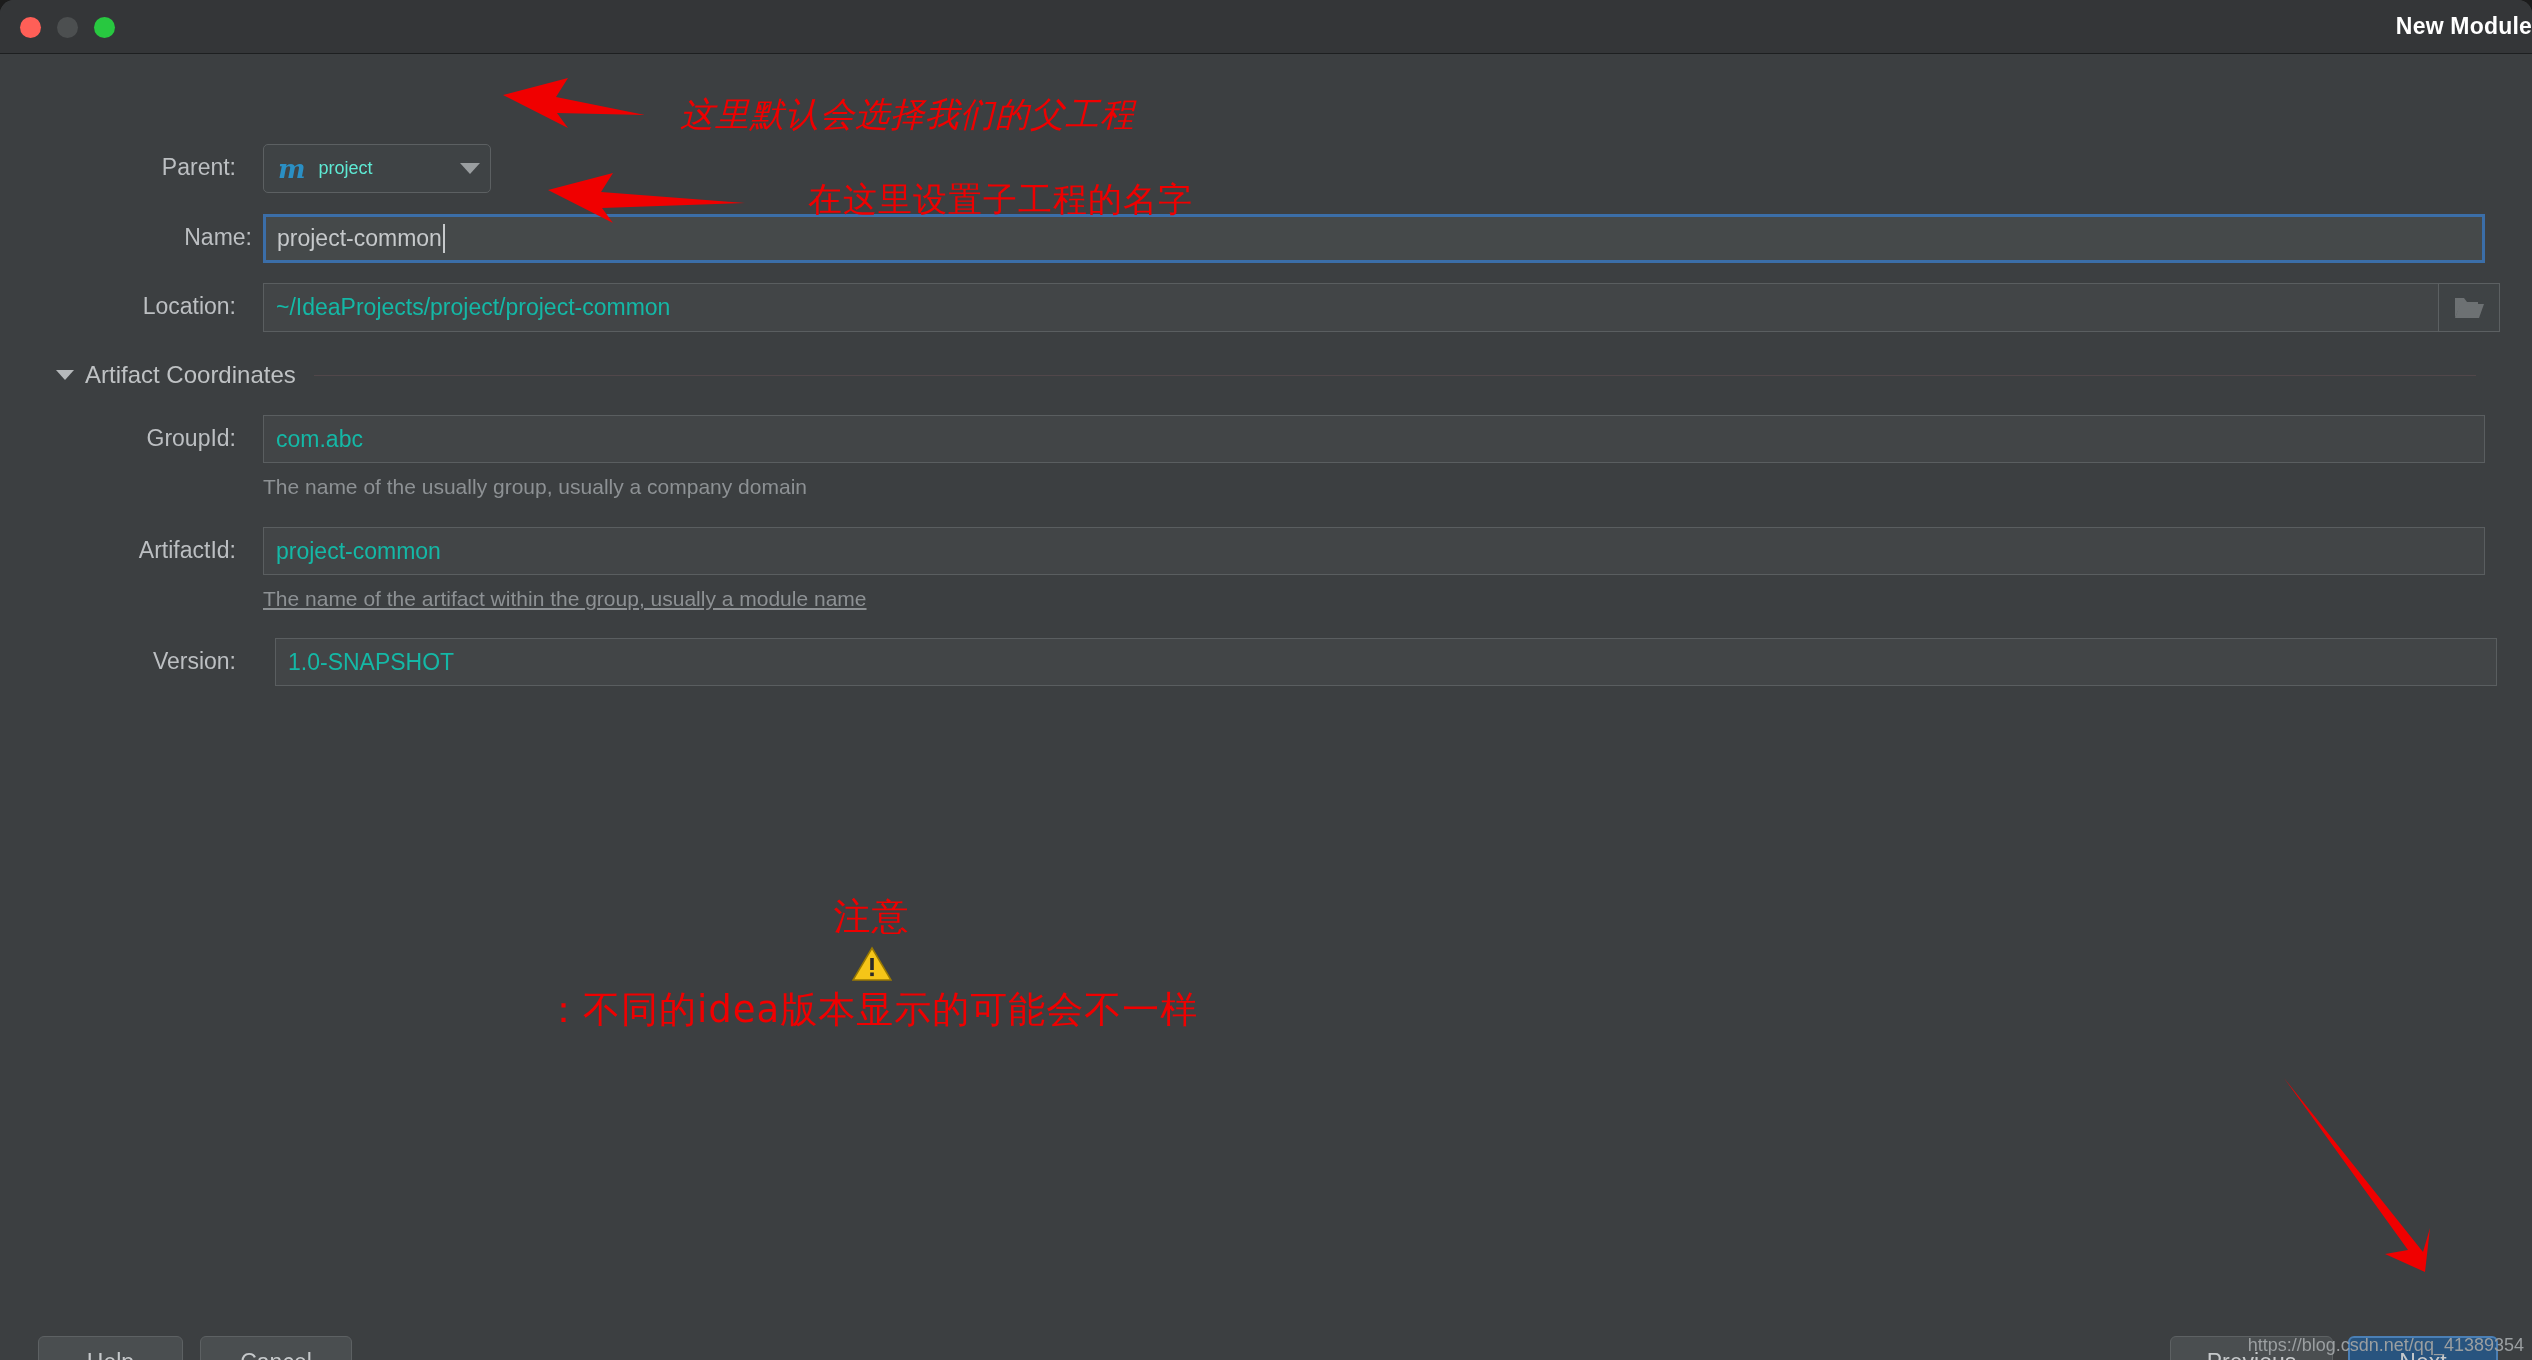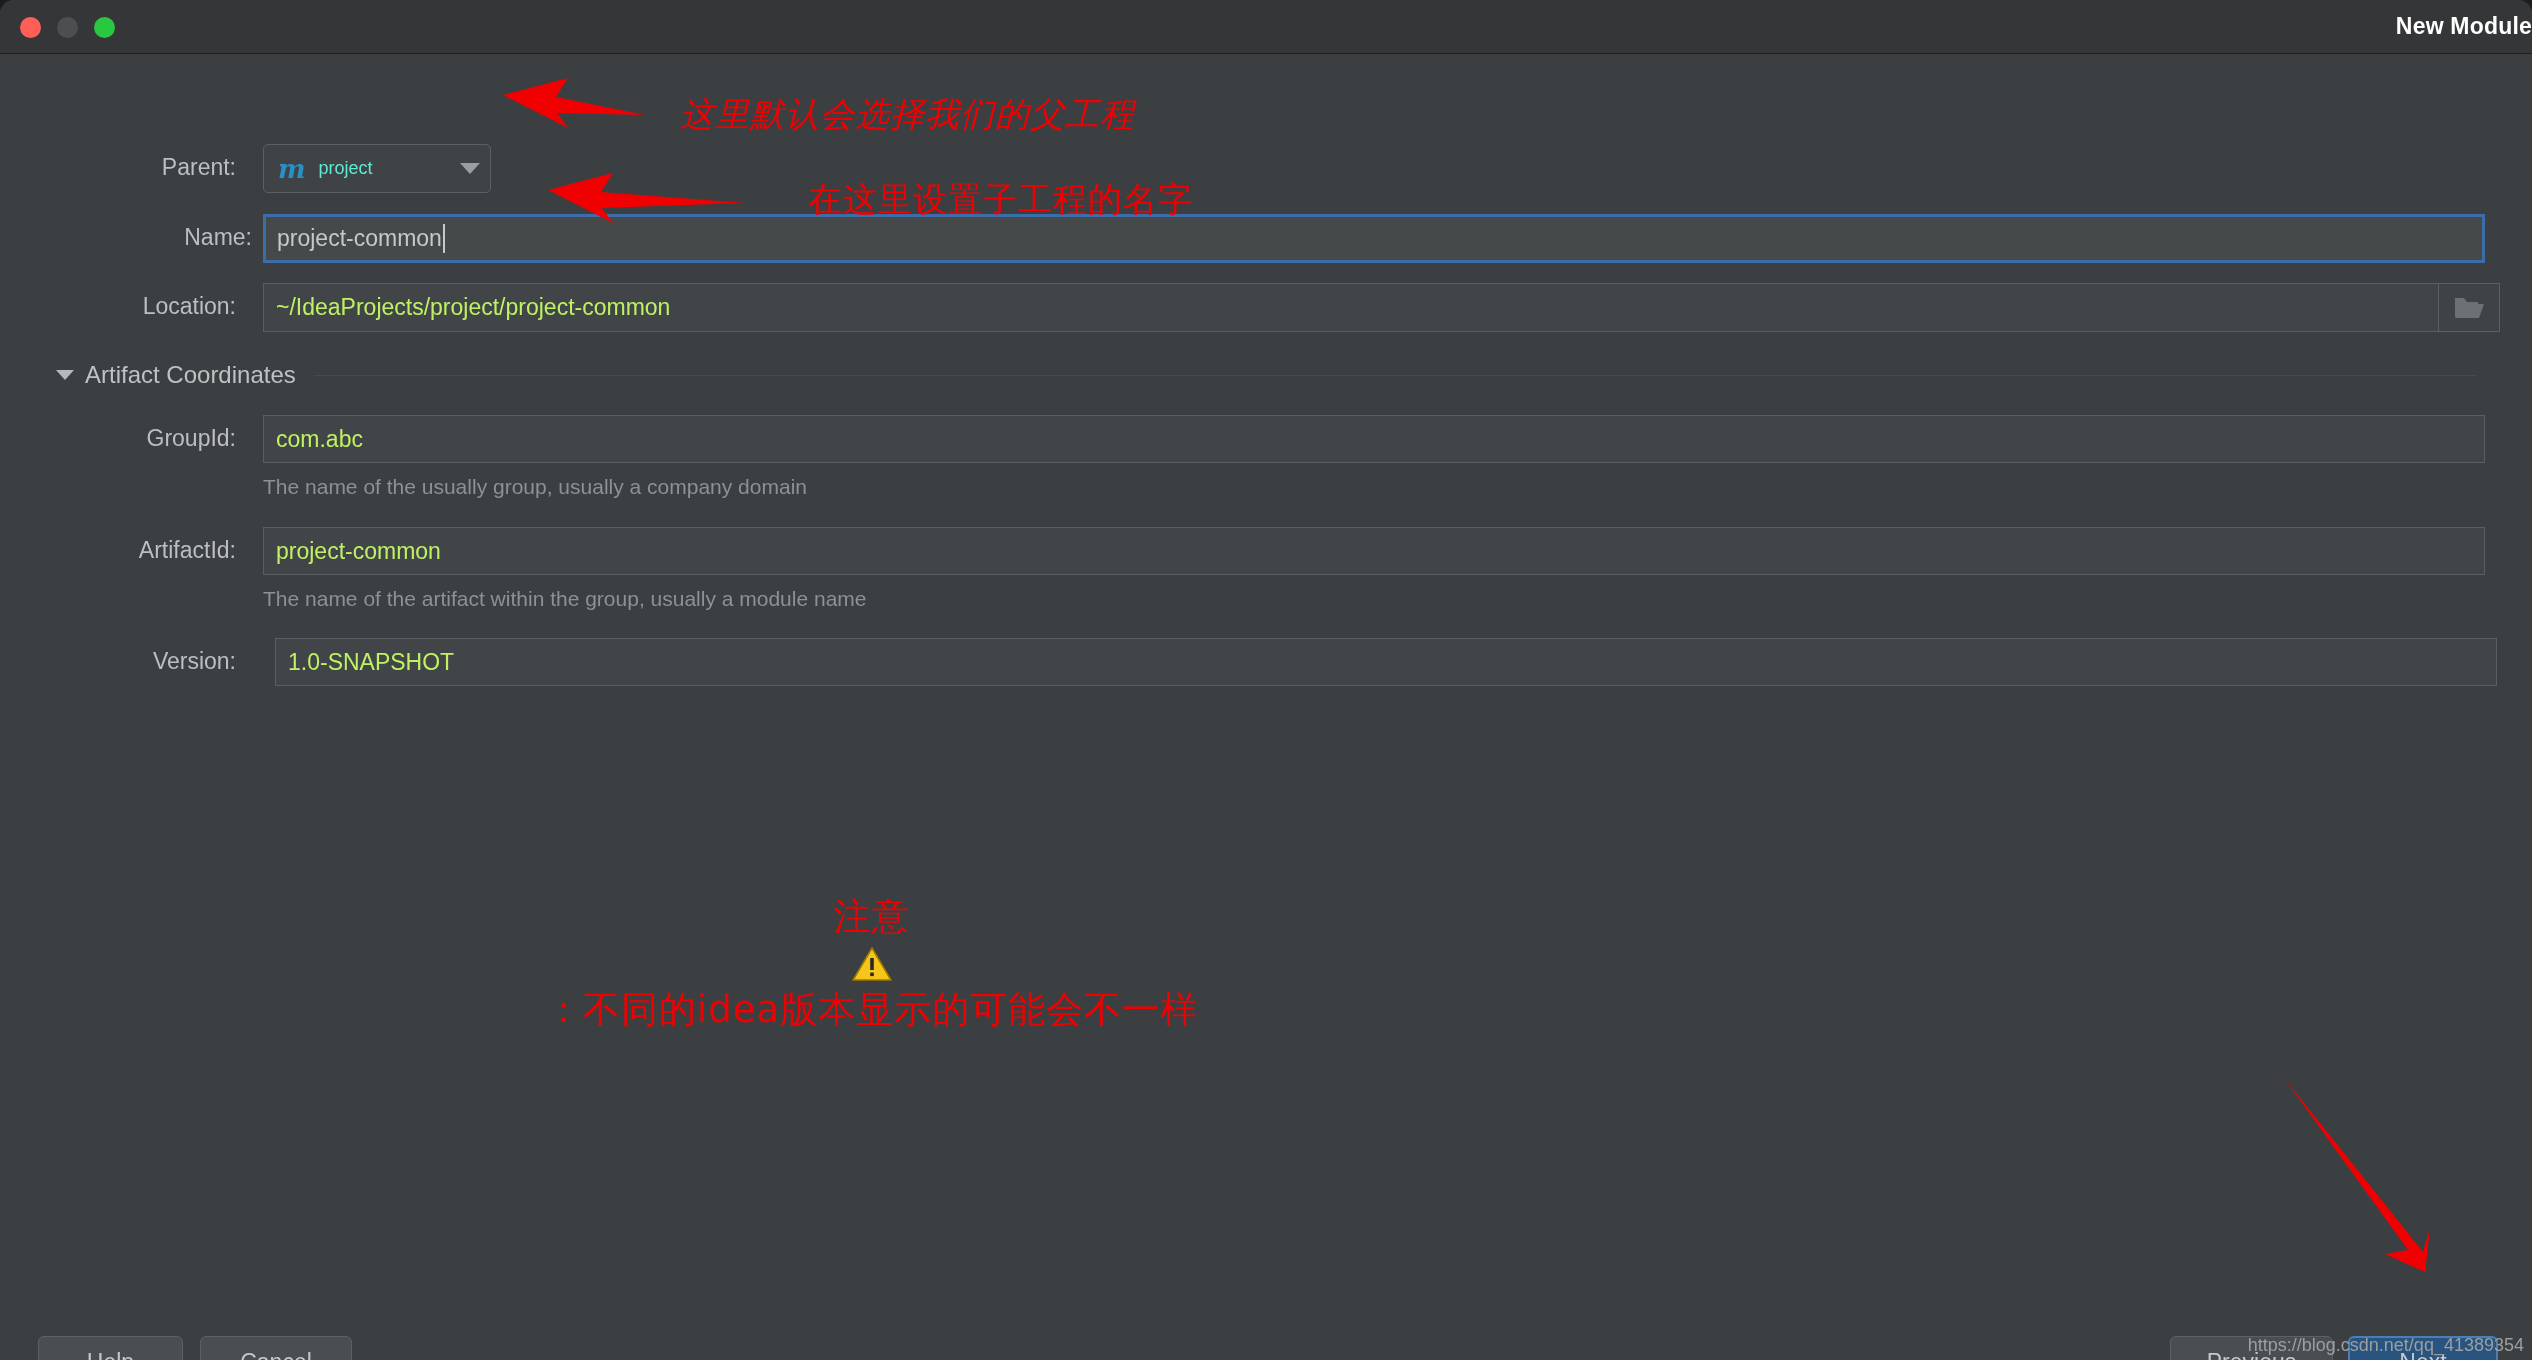--- a/index.html
+++ b/index.html
@@ -81,21 +81,21 @@
     font-size: 23px;
     text-align: right;
     white-space: nowrap;
   }
 
   .field {
     position: absolute;
     box-sizing: border-box;
     background: #45494a;
     border: 1px solid #5a5e60;
-    color: #bef264;
+    color: #14b8a6;
     font-size: 23px;
     display: flex;
     align-items: center;
     padding-left: 12px;
     overflow: hidden;
     white-space: nowrap;
   }
   .field.readonly { background: #424547; }
 
   
@@ -329,21 +329,21 @@
     <div class="row-label" style="left:0; top:371px; width:236px;">GroupId:</div>
     <div class="field readonly" id="groupid-field">
       <span>com.abc</span>
     </div>
     <div class="hint" style="left:263px; top:421px;">The name of the usually group, usually a company domain</div>
 
     <div class="row-label" style="left:0; top:483px; width:236px;">ArtifactId:</div>
     <div class="field readonly" id="artifactid-field">
       <span>project-common</span>
     </div>
-    <div class="hint" style="left:263px; top:533px;">The name of the artifact within the group, usually a module name</div>
+    <div class="hint" style="left:263px; top:533px;text-decoration:underline;">The name of the artifact within the group, usually a module name</div>
 
     <div class="row-label" style="left:0; top:594px; width:236px;">Version:</div>
     <div class="field readonly" id="version-field">
       <span>1.0-SNAPSHOT</span>
     </div>
 
     <div class="btn" id="help-btn">Help</div>
     <div class="btn" id="cancel-btn">Cancel</div>
     <div class="btn" id="previous-btn">Previous</div>
     <div class="btn primary" id="next-btn">Next</div>

